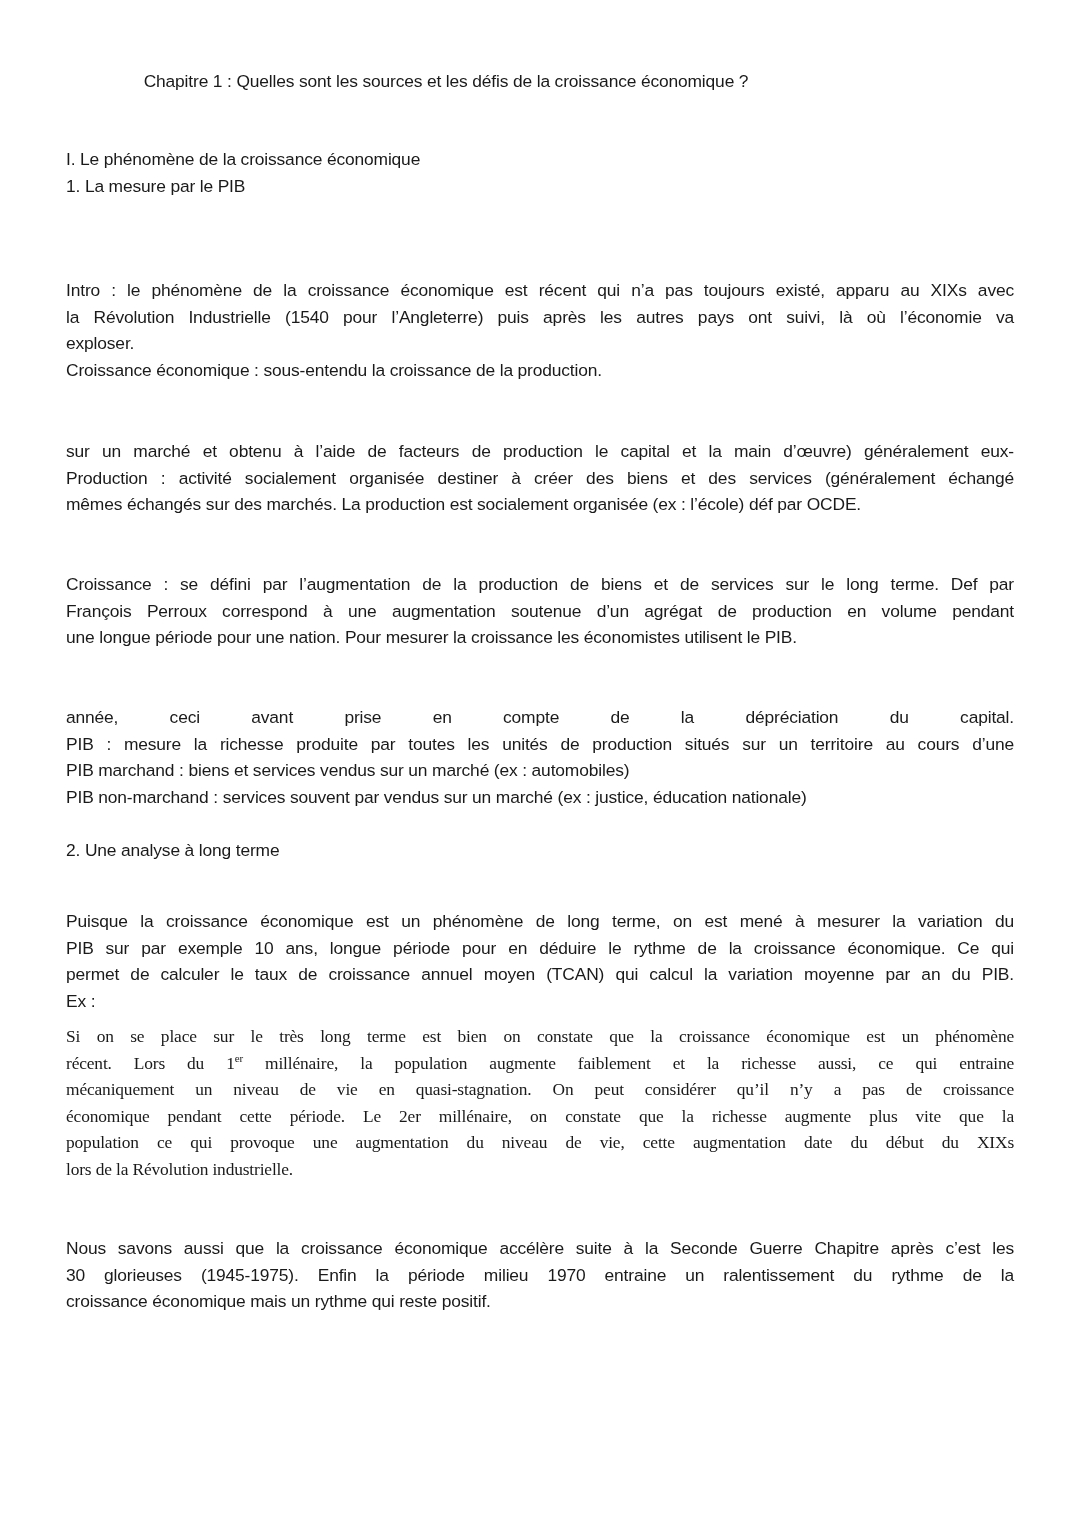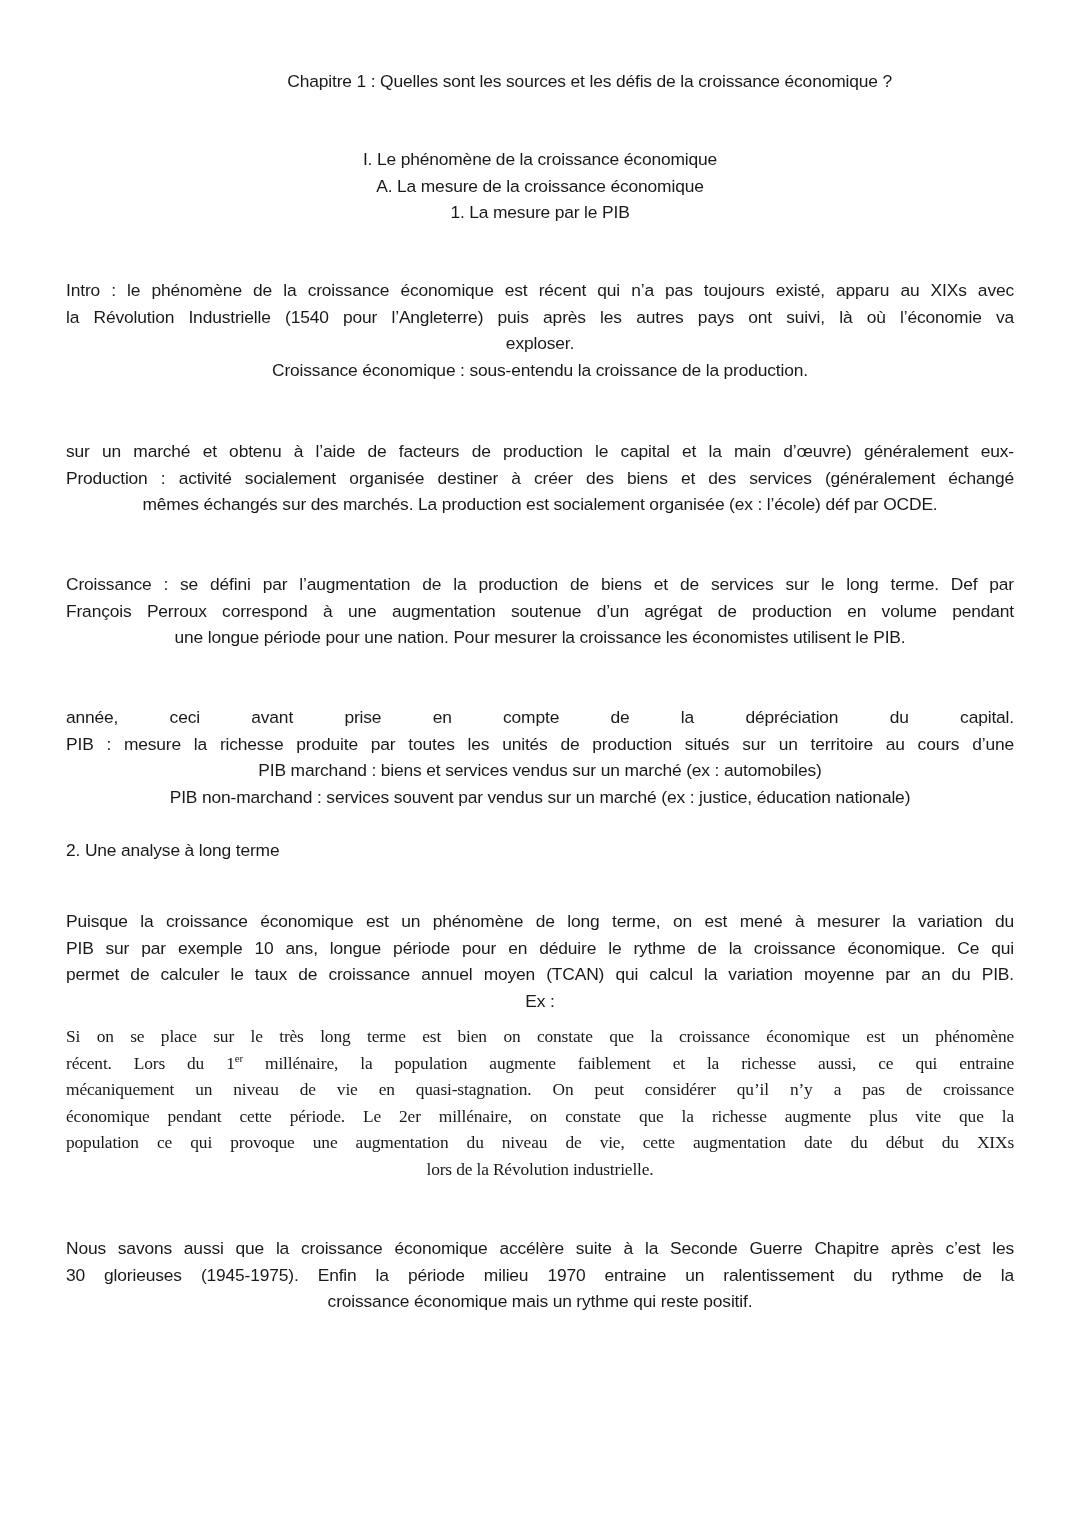--- a/index.html
+++ b/index.html
@@ -21,33 +21,32 @@
       position: absolute;
       left: 0; top: 0;
       width: 1080px;
       height: 1527px;
     }
     .title {
       position: absolute;
       top: 68px;
       left: 0;
       width: 892px;
-      text-align: right;
+      text-align: center;
       line-height: 26px;
     }
     .block {
       position: absolute;
       left: 66px;
       width: 948px;
       line-height: 26.5px;
     }
     .line {
       display: block;
       white-space: nowrap;
-      text-align: center;
     }
     .jline {
       display: block;
       text-align: justify;
       text-align-last: justify;
     }
     sup {
       font-size: 11px;
       line-height: 0;
       vertical-align: 7px;
@@ -55,21 +54,20 @@
   </style>
 </head>
 <body>
 
 <div class="page">
 
   <div class="title">Chapitre 1 : Quelles sont les sources et les défis de la croissance économique ?</div>
 
   <div class="block" style="top:146px;">
     <span class="line">I. Le phénomène de la croissance économique</span>
-    <span class="line">A. La mesure de la croissance économique</span>
     <span class="line">1. La mesure par le PIB</span>
   </div>
 
   <div class="block" style="top:277px;">
     <span class="jline">Intro : le phénomène de la croissance économique est récent qui n’a pas toujours existé, apparu au XIXs avec</span>
     <span class="jline">la Révolution Industrielle (1540 pour l’Angleterre) puis après les autres pays ont suivi, là où l’économie va</span>
     <span class="line">exploser.</span>
     <span class="line">Croissance économique : sous-entendu la croissance de la production.</span>
   </div>
 

